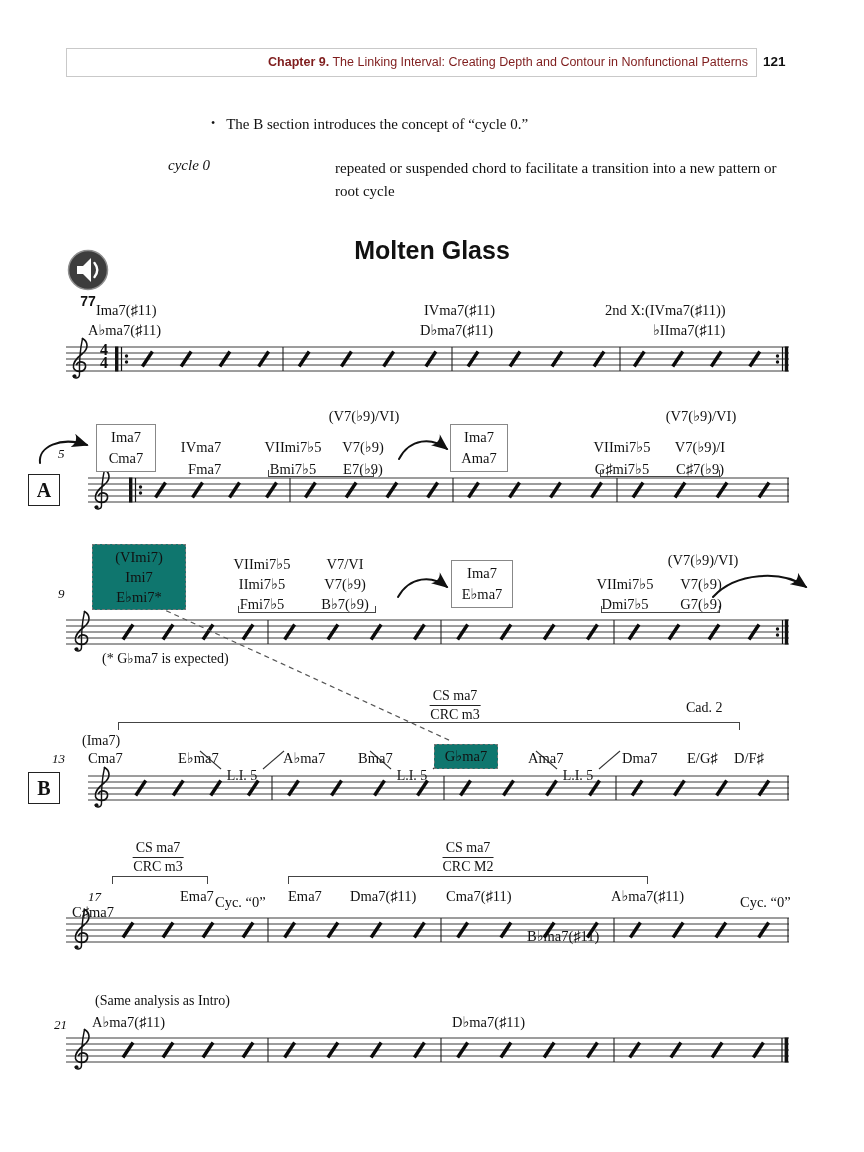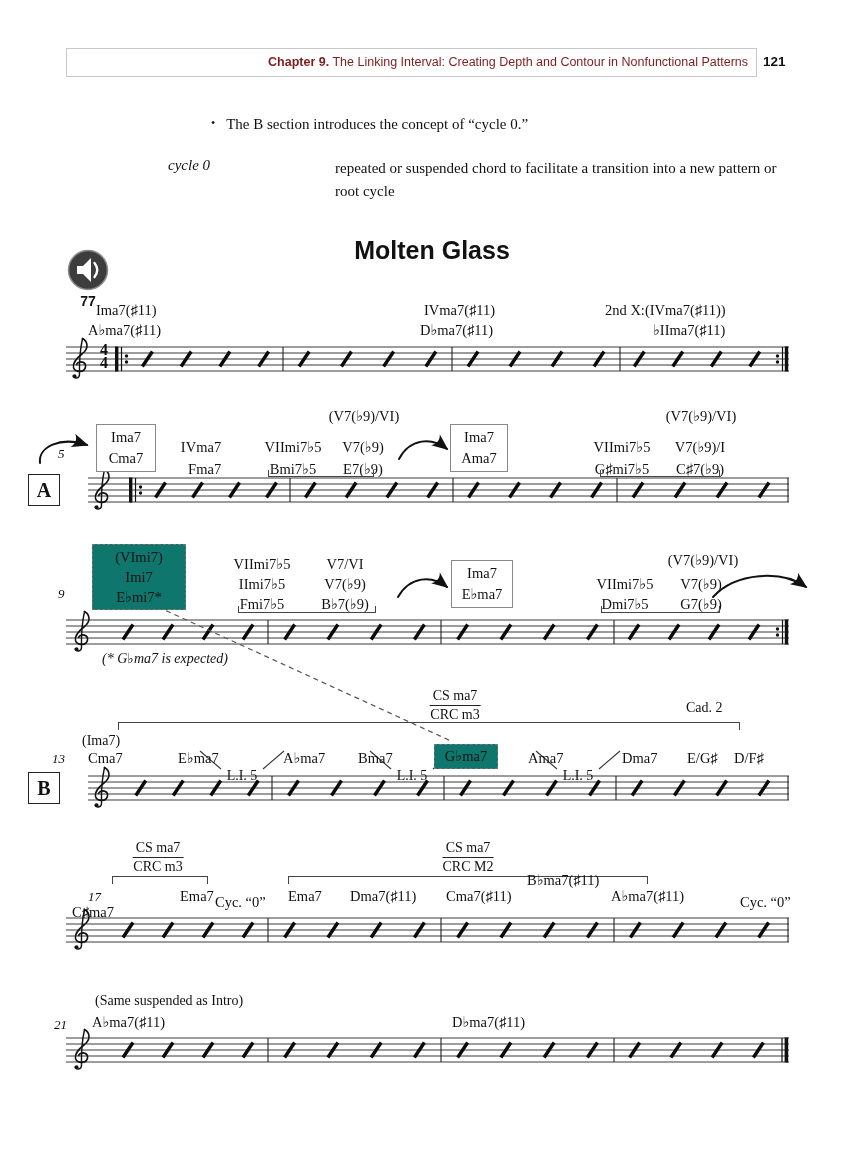--- a/index.html
+++ b/index.html
@@ -326,21 +326,21 @@
   <div>VIImi7♭5</div>
   <div>Dmi7♭5</div>
 </div>
 <div class="abs t ctr" style="left:703px;top:544px;">(V7(♭9)/VI)</div>
 <div class="abs t ctr lh20" style="left:701px;top:566px;">
   <div>V7(♭9)</div>
   <div>G7(♭9)</div>
 </div>
 <div class="abs brk-up" style="left:238px;top:606px;width:136px;"></div>
 <div class="abs brk-up" style="left:601px;top:606px;width:117px;"></div>
-<div class="abs sm" style="left:102px;top:650px;font-style:italic;">(* G♭ma7 is expected)</div>
+<div class="abs sm" style="left:102px;top:650px;">(* G♭ma7 is expected)</div>
 
 <div class="abs frac" style="left:455px;top:688px;">
   <span class="ftop">CS ma7</span>
   <span class="fbot">CRC m3</span>
 </div>
 <div class="abs sm" style="left:686px;top:700px;">Cad. 2</div>
 <div class="abs brk-down" style="left:118px;top:722px;width:620px;"></div>
 <div class="abs sm" style="left:82px;top:733px;">(Ima7)</div>
 <div class="abs mnum" style="left:52px;top:751px;">13</div>
 <div class="abs secbox" style="left:28px;top:772px;">B</div>
@@ -369,20 +369,20 @@
 </div>
 <div class="abs brk-down" style="left:288px;top:876px;width:358px;"></div>
 <div class="abs mnum" style="left:52px;top:889px;margin-left:36px;">17</div>
 
 <div class="abs t" style="left:72px;top:888px;margin-top:16px;">C♯ma7</div>
 <div class="abs t" style="left:180px;top:888px;">Ema7</div>
 <div class="abs t" style="left:215px;top:894px;">Cyc. “0”</div>
 <div class="abs t" style="left:288px;top:888px;">Ema7</div>
 <div class="abs t" style="left:350px;top:888px;">Dma7(♯11)</div>
 <div class="abs t" style="left:446px;top:888px;">Cma7(♯11)</div>
-<div class="abs t" style="left:527px;top:872px;">B♭ma7(♯11)</div>
+<div class="abs t" style="left:527px;top:928px;">B♭ma7(♯11)</div>
 <div class="abs t" style="left:611px;top:888px;">A♭ma7(♯11)</div>
 <div class="abs t" style="left:740px;top:894px;">Cyc. “0”</div>
 
-<div class="abs sm" style="left:95px;top:993px;">(Same suspended as Intro)</div>
+<div class="abs sm" style="left:95px;top:993px;">(Same analysis as Intro)</div>
 <div class="abs mnum" style="left:54px;top:1017px;">21</div>
 <div class="abs t" style="left:92px;top:1014px;">A♭ma7(♯11)</div>
 <div class="abs t" style="left:452px;top:1014px;">D♭ma7(♯11)</div>
 
 </body></html>

